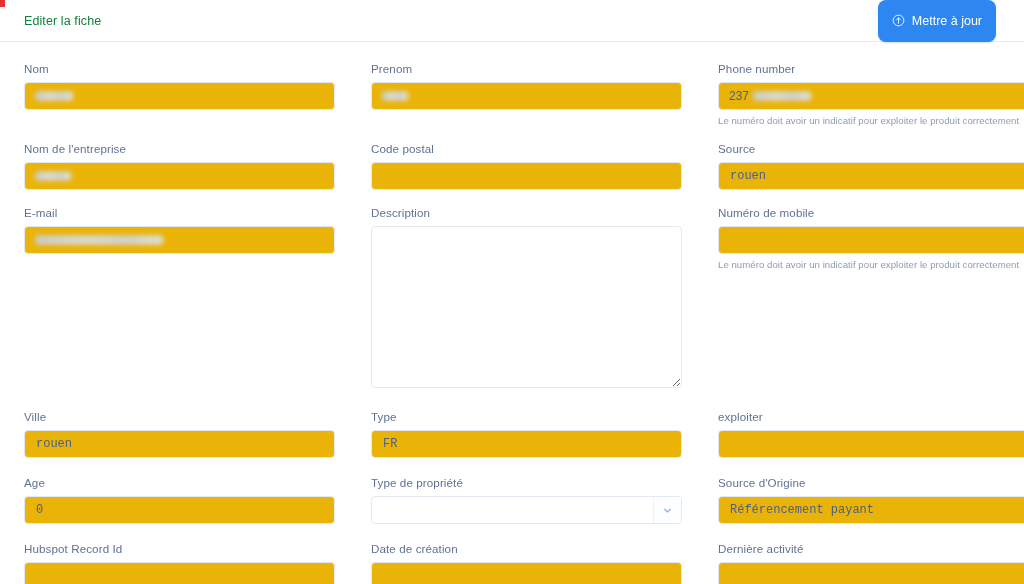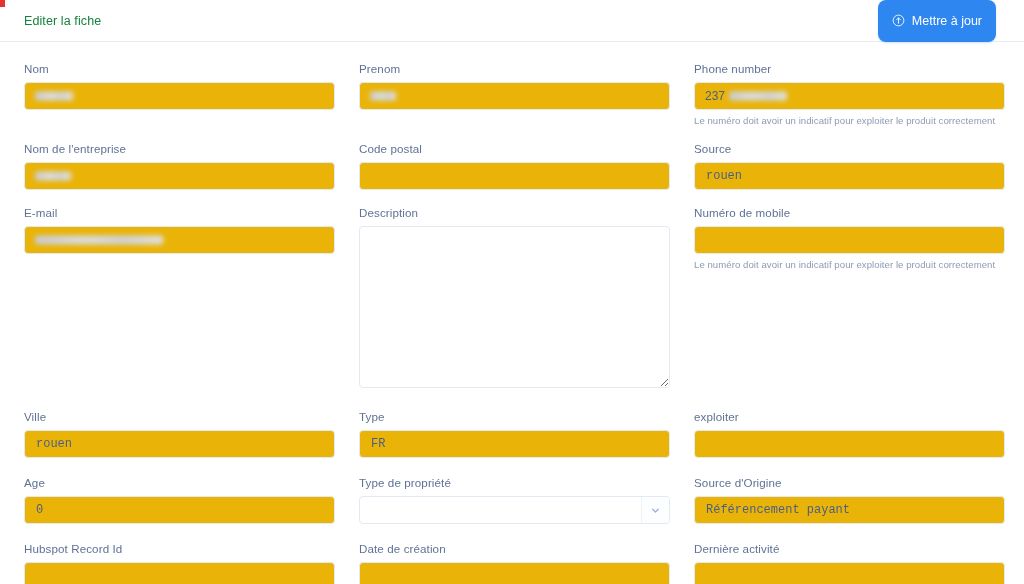--- a/index.html
+++ b/index.html
@@ -62,21 +62,21 @@
   }
   .update-btn svg { display: block; }
 
   
   .form-area {
     padding: 20px 28px 0 24px;
   }
   .row {
     display: grid;
     grid-template-columns: 311px 311px 311px;
-    column-gap: 24px;
+    column-gap: 36px;
     align-items: start;
   }
   .field { position: relative; }
 
   .label {
     display: block;
     font-size: 11.6px;
     color: #5f7295;
     margin-bottom: 7px;
     letter-spacing: 0.1px;

